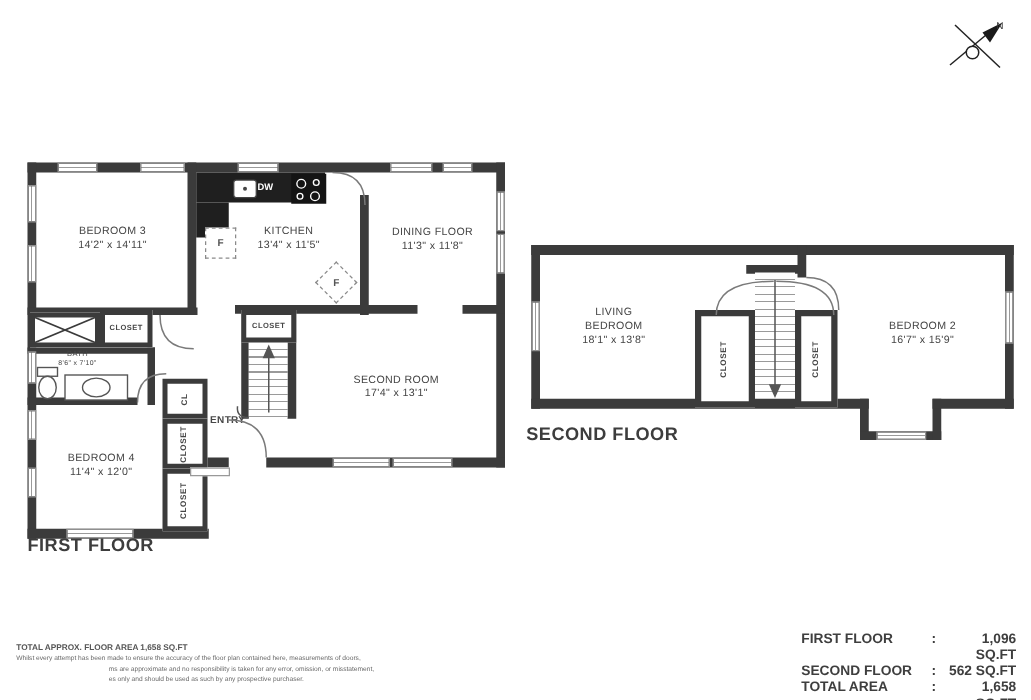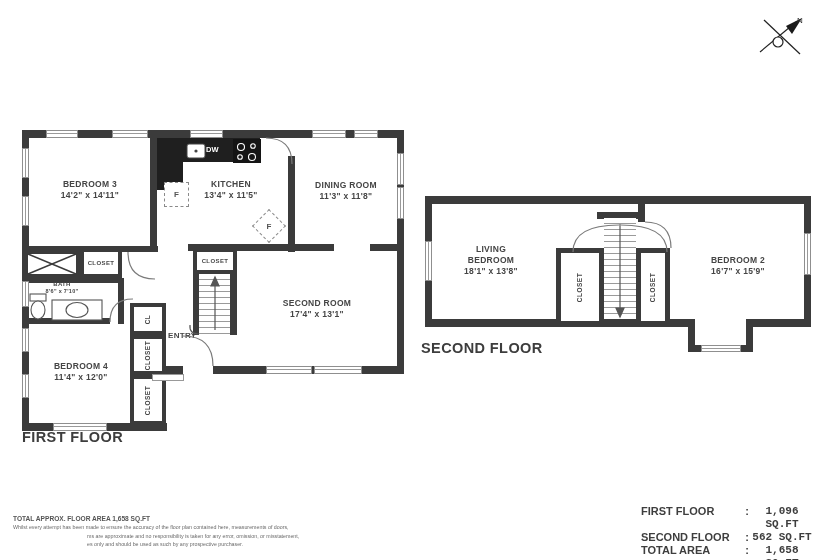--- a/index.html
+++ b/index.html
@@ -15,21 +15,21 @@
   .cbox{ position:absolute; border:4px solid #3b3b3b; background:#fff;
          display:flex; align-items:center; justify-content:center; }
   .cbox5{ position:absolute; border:5px solid #3b3b3b; background:#fff;
          display:flex; align-items:center; justify-content:center; }
   .clab{ font-size:6px; font-weight:bold; color:#474747; letter-spacing:.4px; }
   .vlab{ transform:rotate(-90deg); white-space:nowrap; font-size:6.5px;
          font-weight:bold; color:#474747; letter-spacing:.5px; }
   .stairs{ position:absolute;
          background:repeating-linear-gradient(to bottom,#fff 0 5px,#9a9a9a 5px 6px); }
   .room-label{ position:absolute; text-align:center; color:#454545;
-         font-weight:bold; font-size:8.5px; line-height:1.3; letter-spacing:.3px; }
+         font-weight:normal; font-size:8.5px; line-height:1.3; letter-spacing:.3px; }
   .floor-title{ position:absolute; font-size:14.5px; font-weight:bold;
          color:#3d3d3d; letter-spacing:.4px; }
   .counter{ position:absolute; background:#1f1f1f; }
   .fbox{ position:absolute; border:1.5px dashed #8a8a8a; display:flex;
          align-items:center; justify-content:center; font-size:8px;
          font-weight:bold; color:#555; background:#fff; }
   .small-lab{ position:absolute; font-weight:bold; color:#474747; }
   svg.overlay{ position:absolute; left:0; top:0; pointer-events:none; }
   .footer-address{ position:absolute; left:13px; top:501px; font-size:10px;
          font-weight:bold; color:#4f4f4f; }
@@ -43,21 +43,21 @@
          font-size:16px; color:#fff; line-height:20px; }
   .logo .dot{ width:4px; height:4px; border-radius:50%; background:#b5402f;
          display:inline-block; margin-left:1px; margin-bottom:9px; }
   .logo .mls{ font-size:7px; color:#e8e8e8; letter-spacing:1.5px;
          margin-left:3px; }
   .summary{ position:absolute; left:641px; top:505px; width:172px; }
   .summary .row{ display:flex; line-height:13px; font-size:11px;
          font-weight:bold; color:#3e3e3e; }
   .summary .lab{ width:102px; text-align:left; }
   .summary .col{ width:8px; text-align:center; }
-  .summary .val{ flex:1; text-align:center;font-family:Liberation Mono, monospace; }
+  .summary .val{ flex:1; text-align:right; }
 </style>
 </head>
 <body>
 
 <div class="plan">
 
   <div>
     <div class="w" style="left:22px;top:130px;width:382px;height:8px"></div>
     <div class="w" style="left:22px;top:130px;width:7px;height:301px"></div>
     <div class="w" style="left:397px;top:130px;width:7px;height:244px"></div>
@@ -125,21 +125,21 @@
 
     <div class="room-label" style="left:40px;top:179px;width:100px">
       <div>BEDROOM 3</div>
       <div>14'2" x 14'11"</div>
     </div>
     <div class="room-label" style="left:181px;top:179px;width:100px">
       <div>KITCHEN</div>
       <div>13'4" x 11'5"</div>
     </div>
     <div class="room-label" style="left:296px;top:180px;width:100px">
-      <div>DINING ROOM</div>
+      <div>DINING FLOOR</div>
       <div>11'3" x  11'8"</div>
     </div>
     <div class="room-label" style="left:267px;top:298px;width:100px">
       <div>SECOND ROOM</div>
       <div>17'4" x 13'1"</div>
     </div>
     <div class="room-label" style="left:31px;top:361px;width:100px">
       <div>BEDROOM 4</div>
       <div>11'4" x 12'0"</div>
     </div>

